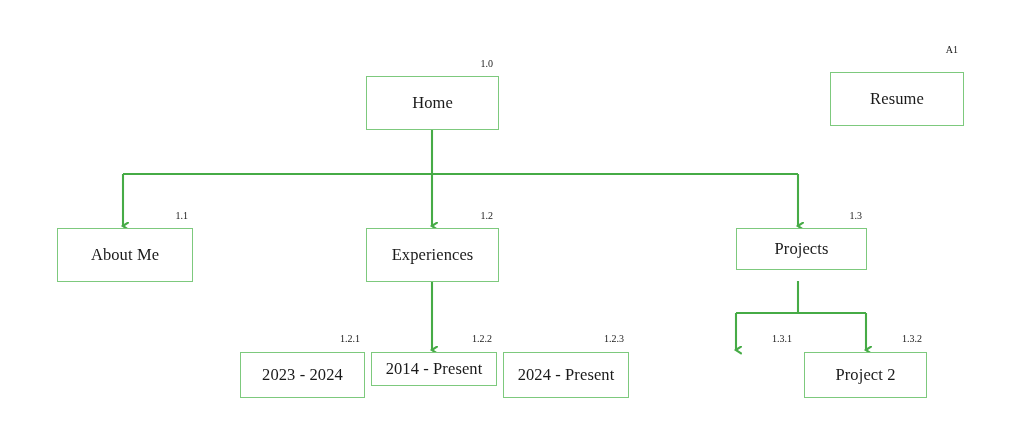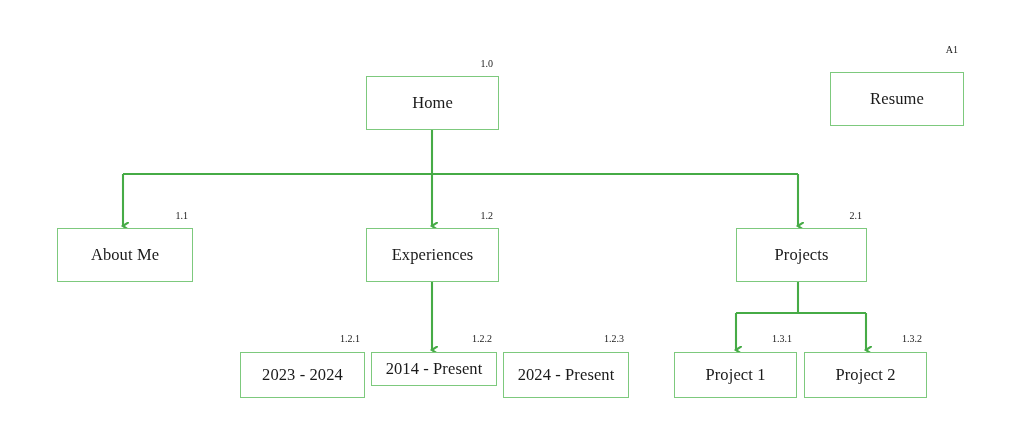--- a/index.html
+++ b/index.html
@@ -84,31 +84,30 @@
 
   <div class="node" style="left:830px; top:72px; width:134px; height:54px;">Resume</div>
   <div class="node-label" style="left:864px; top:45px; width:94px;">A1</div>
 
   <div class="node" style="left:57px; top:228px; width:136px; height:54px;">About Me</div>
   <div class="node-label" style="left:95px; top:211px; width:93px;">1.1</div>
 
   <div class="node" style="left:366px; top:228px; width:133px; height:54px;">Experiences</div>
   <div class="node-label" style="left:400px; top:211px; width:93px;">1.2</div>
 
-  <div class="node" style="left:736px; top:228px; width:131px; height:54px;">Projects</div>
-  <div class="node-label" style="left:770px; top:211px; width:92px;">2.1</div>
+  <div class="node" style="left:736px; top:228px; width:131px; height:42px;">Projects</div>
+  <div class="node-label" style="left:770px; top:211px; width:92px;">1.3</div>
 
   <div class="node" style="left:240px; top:352px; width:125px; height:46px;text-align:right;">2023 - 2024</div>
   <div class="node-label" style="left:265px; top:334px; width:95px;">1.2.1</div>
 
   <div class="node" style="left:371px; top:352px; width:126px; height:34px;">2014 - Present</div>
   <div class="node-label" style="left:397px; top:334px; width:95px;">1.2.2</div>
 
   <div class="node" style="left:503px; top:352px; width:126px; height:46px;">2024 - Present</div>
   <div class="node-label" style="left:529px; top:334px; width:95px;">1.2.3</div>
 
-  <div class="node" style="left:674px; top:352px; width:123px; height:46px;">Project 1</div>
   <div class="node-label" style="left:700px; top:334px; width:92px;">1.3.1</div>
 
   <div class="node" style="left:804px; top:352px; width:123px; height:46px;">Project 2</div>
   <div class="node-label" style="left:830px; top:334px; width:92px;">1.3.2</div>
 
 </div>
 
 </body></html>

